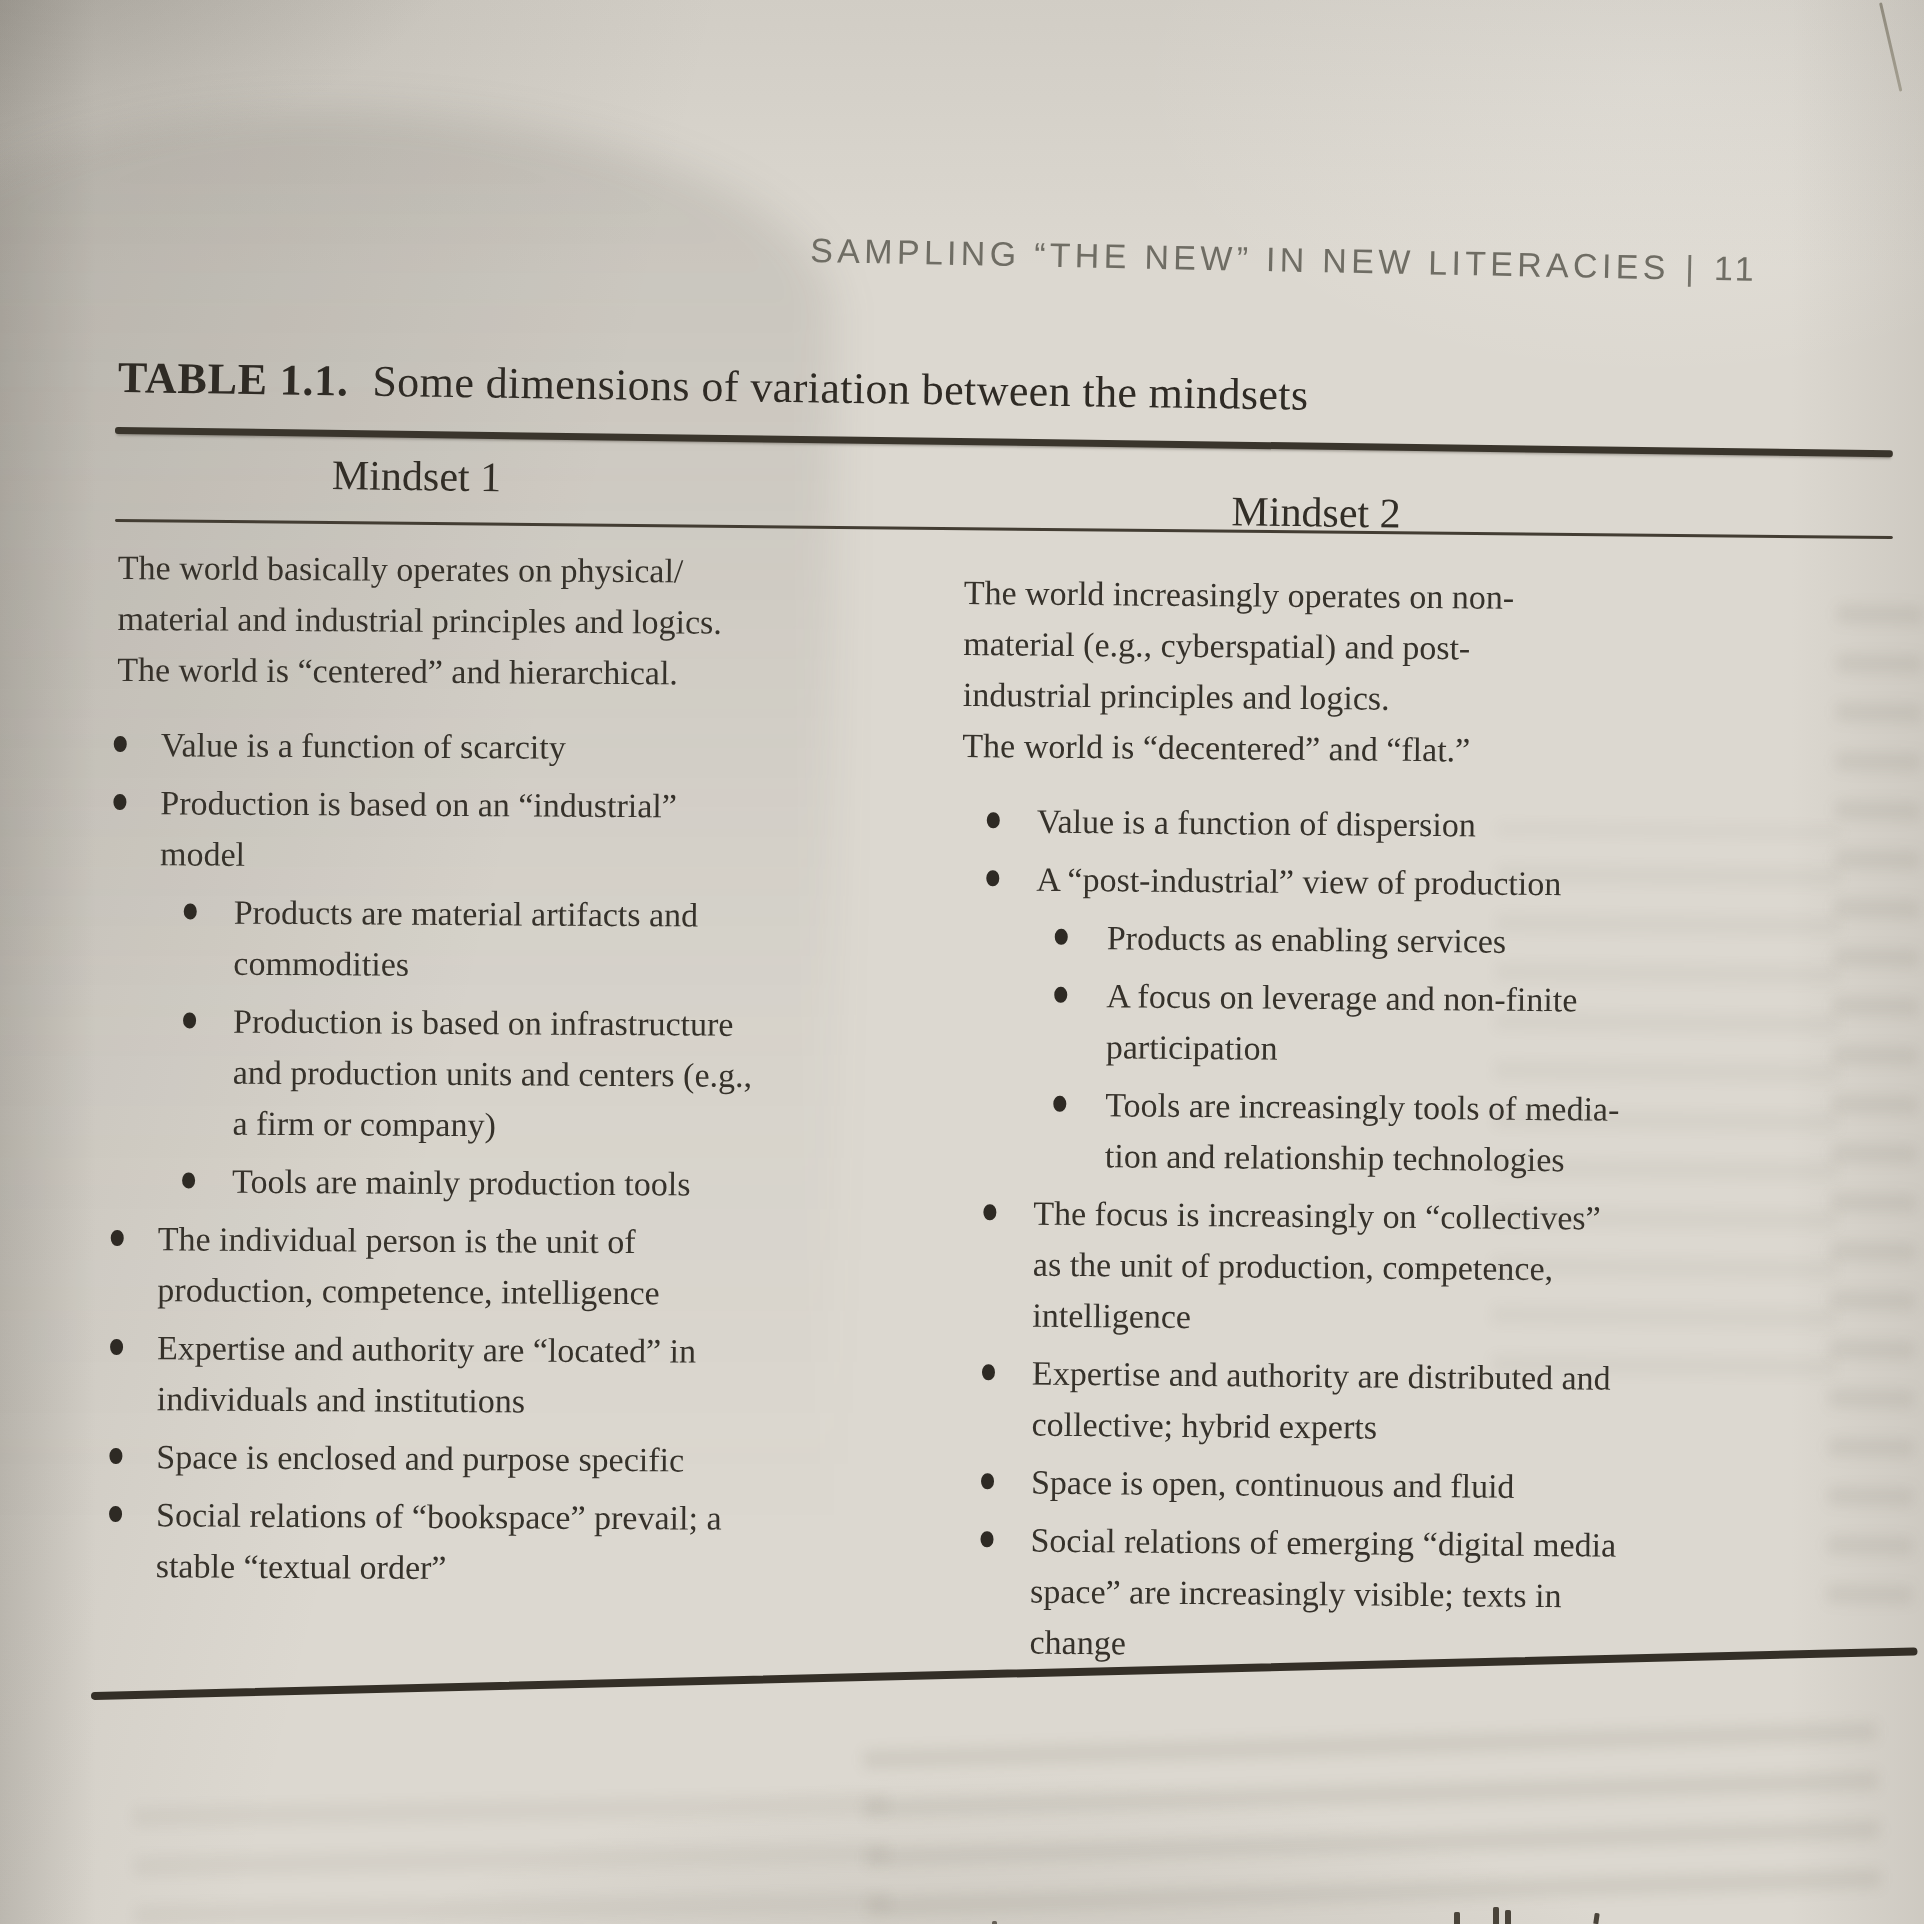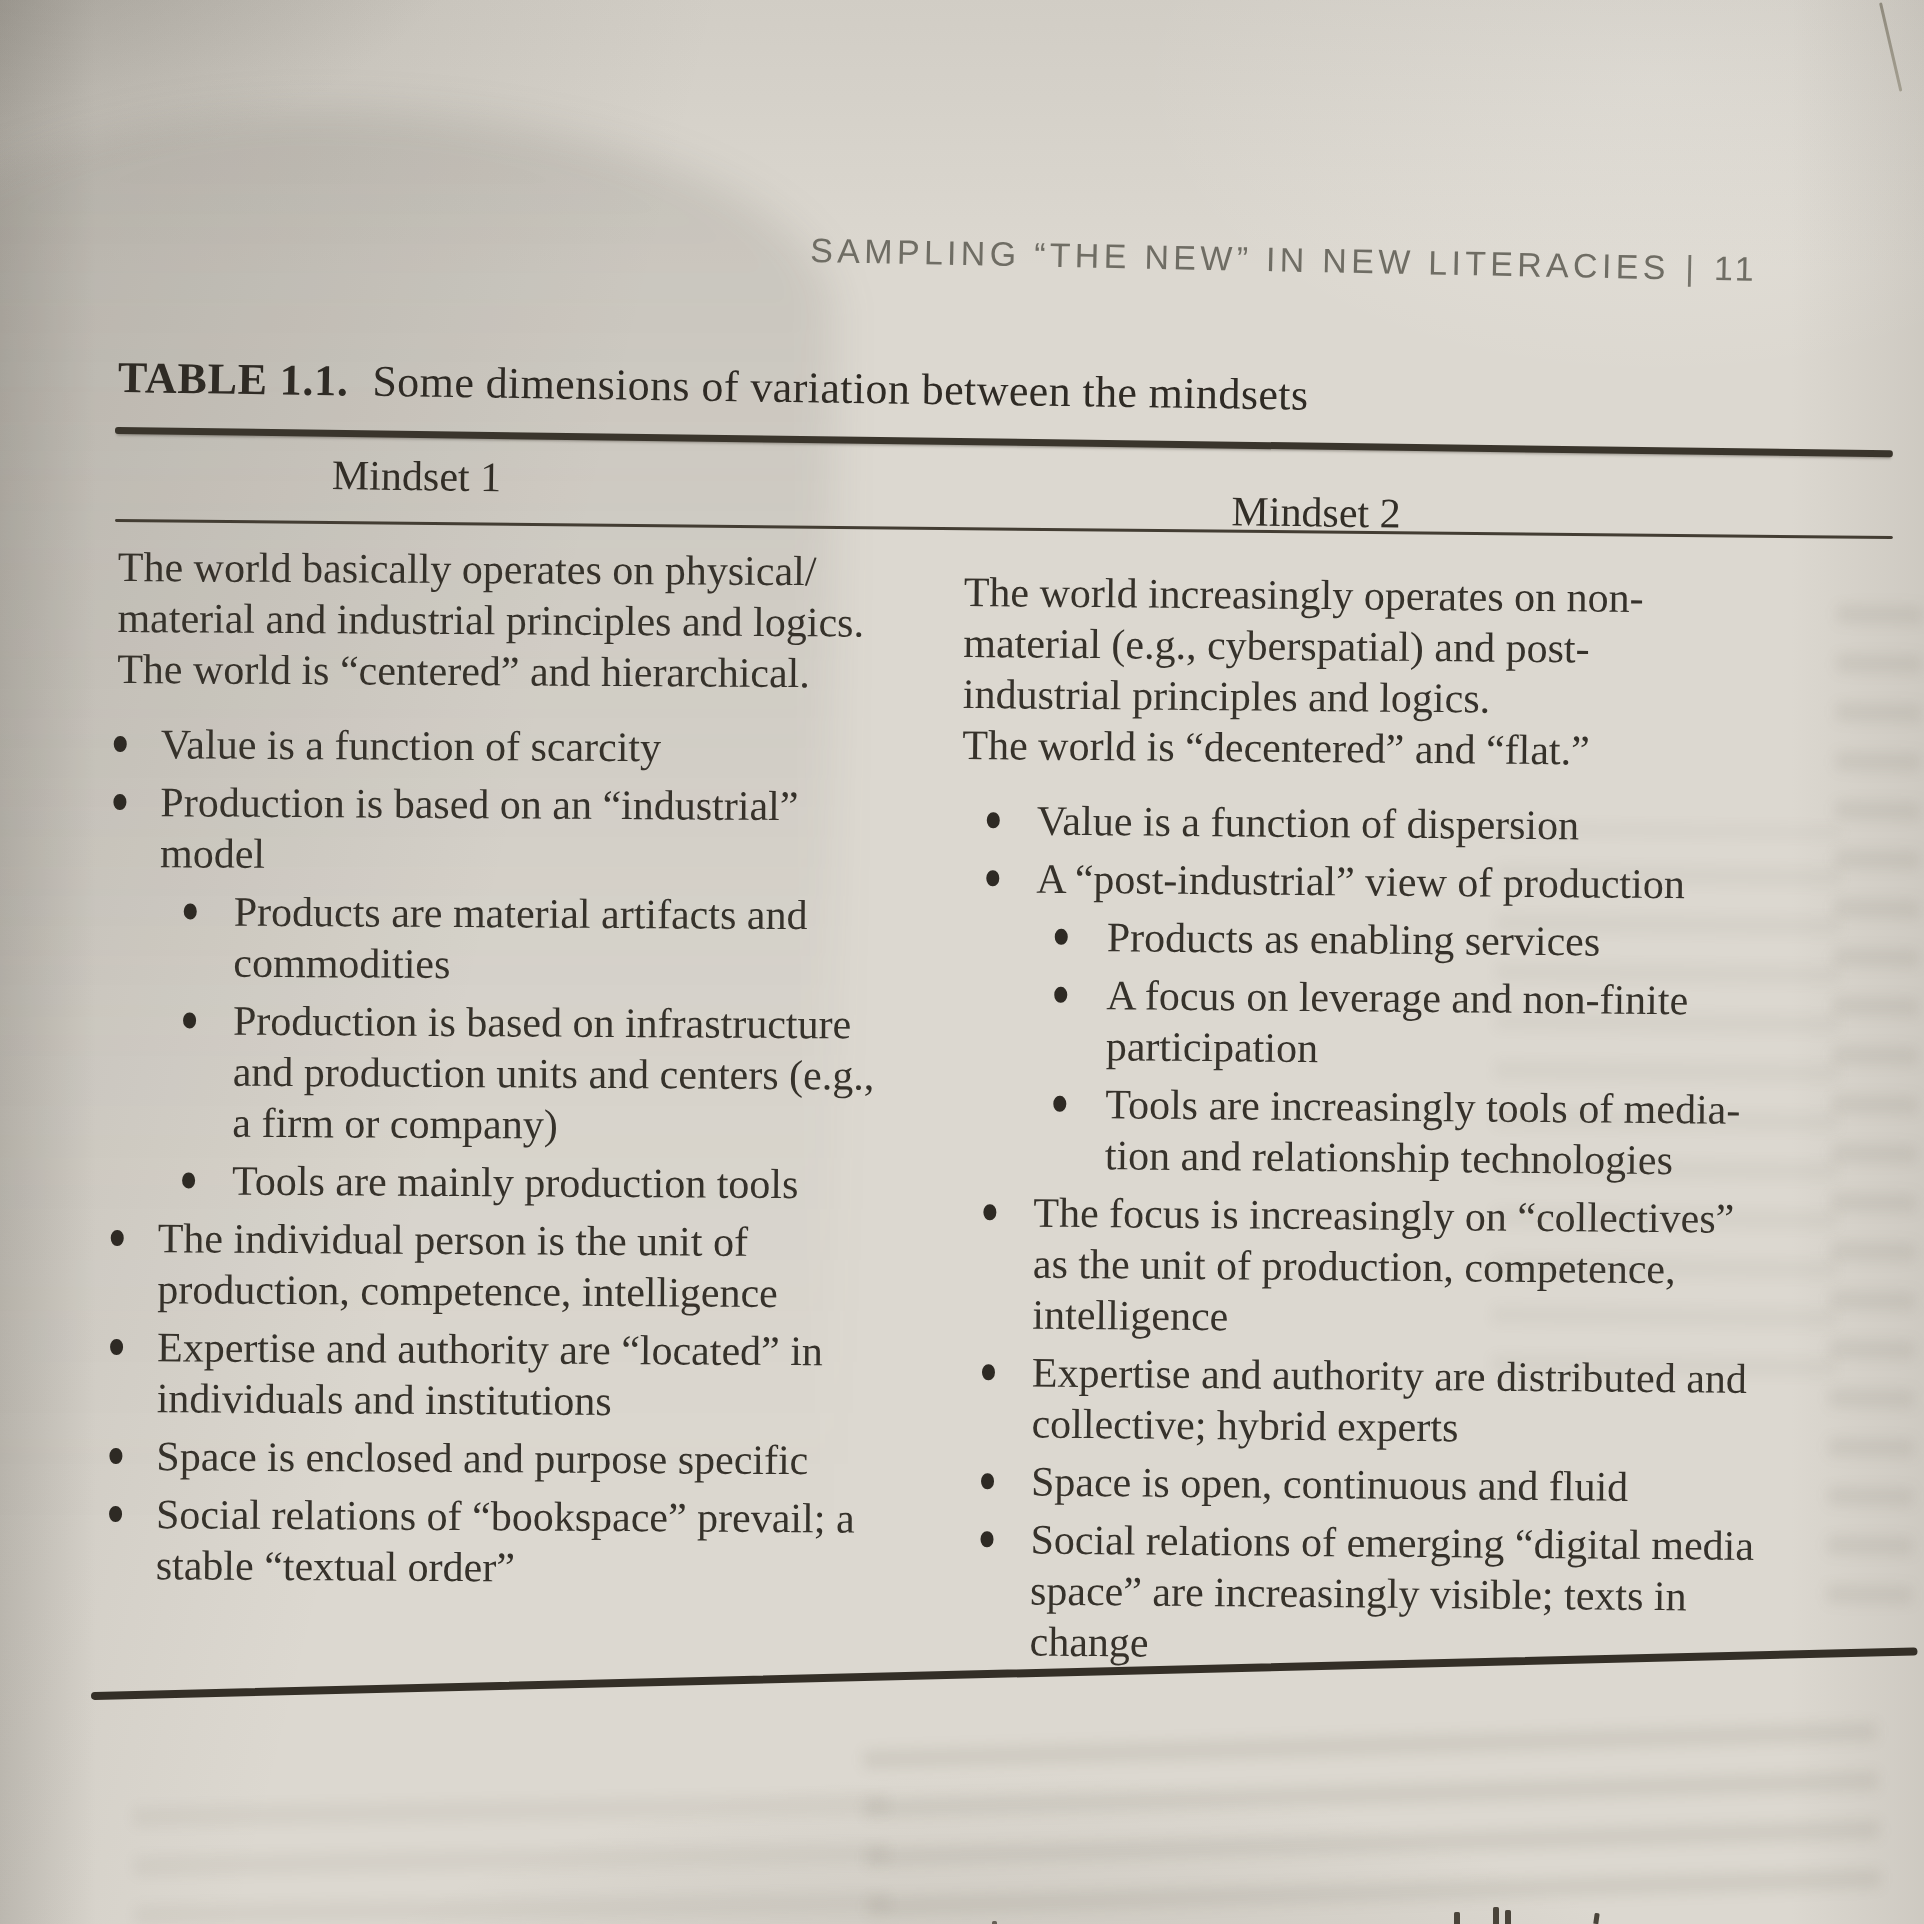--- a/index.html
+++ b/index.html
@@ -63,21 +63,21 @@
   .col-headers .h1{width:825px;padding-left:214px;box-sizing:border-box;}
   .col-headers .h2{width:890px;padding-left:236px;box-sizing:border-box;transform:translateY(23.6px);}
   .rule-mid{
     position:absolute;left:115px;top:519px;width:1778px;height:3.1px;
     background:#433d33;border-radius:1.6px;
     transform:rotate(0.55deg);transform-origin:left center;
   }
   .columns{
     position:absolute;left:118px;top:542px;width:1769px;
     display:flex;gap:21px;
-    font-size:42px;line-height:51px;
+    font-size:34px;line-height:51px;
   }
   .col{box-sizing:border-box;}
   .col.left{width:825px;transform:rotate(0.35deg);transform-origin:top left;}
   .col.right{width:890px;margin-top:25px;transform:rotate(0.5deg);transform-origin:top left;}
   .intro{margin:0 0 23.6px 0;}
   .intro .line{white-space:nowrap;}
   .items{margin:0;}
   .item{position:relative;margin:0 0 7px 0;}
   .item .lines .line{white-space:nowrap;}
   .col.left .item.lvl1{padding-left:44px;}

